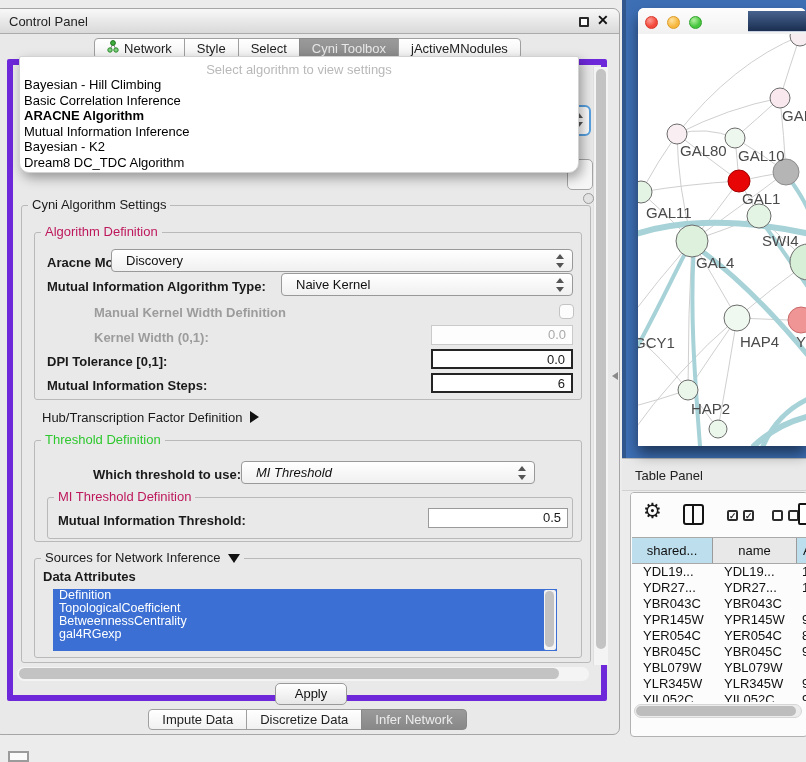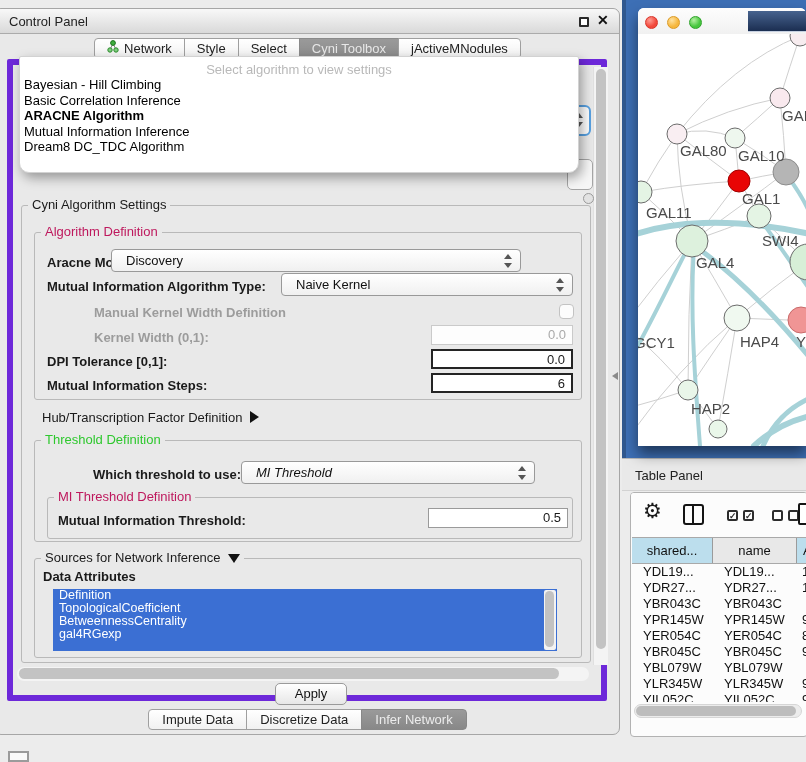--- a/index.html
+++ b/index.html
@@ -176,21 +176,21 @@
         <div class="hthumb"></div>
       </div>
 
     <div class="grp" style="left:8px; top:140px; width:570px; height:458px;">
       <span class="legend">Cyni Algorithm Settings</span>
 
       <div class="grp" style="left:12px; top:26px; width:548px; height:168px;">
         <span class="legend blue">Algorithm Definition</span>
 
         <span class="lbl bold" style="left:12px; top:22px;">Aracne Mode:</span>
-        <div class="combo" style="left:76px; top:16px; width:410px;">
+        <div class="combo" style="left:76px; top:16px; width:462px;">
           <span>Discovery</span>
           <span class="spin">
               <i class="up"></i>
               <i class="dn"></i>
             </span>
         </div>
 
         <span class="lbl bold" style="left:12px; top:46px;">Mutual Information Algorithm Type:</span>
         <div class="combo" style="left:246px; top:40px; width:292px;">
           <span>Naive Kernel</span>
@@ -257,20 +257,21 @@
     <div class="apply-btn">Apply</div>
   </div>
 
   <div class="popup">
     <div class="prompt">Select algorithm to view settings</div>
     <div id="popupList">
         <div class="pitem">Bayesian - Hill Climbing</div>
         <div class="pitem">Basic Correlation Inference</div>
         <div class="pitem bold">ARACNE Algorithm</div>
         <div class="pitem">Mutual Information Inference</div>
+        <div class="pitem">Bayesian - K2</div>
         <div class="pitem">Dream8 DC_TDC Algorithm</div>
       </div>
   </div>
 
   <div class="sliver1">
       <span class="spin">
         <i class="up"></i>
         <i class="dn"></i>
       </span>
     </div>

